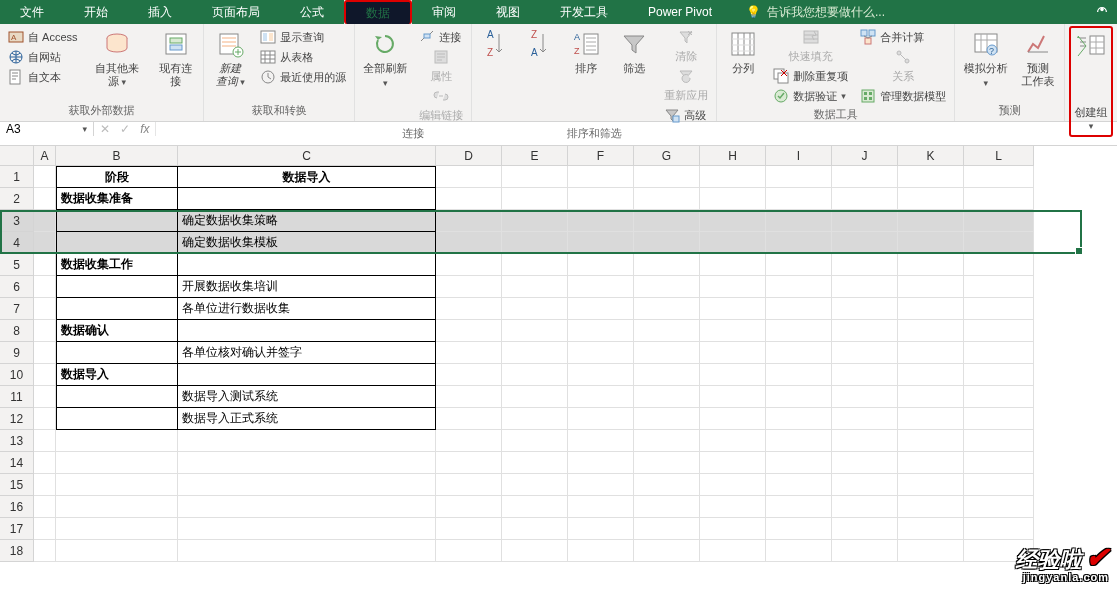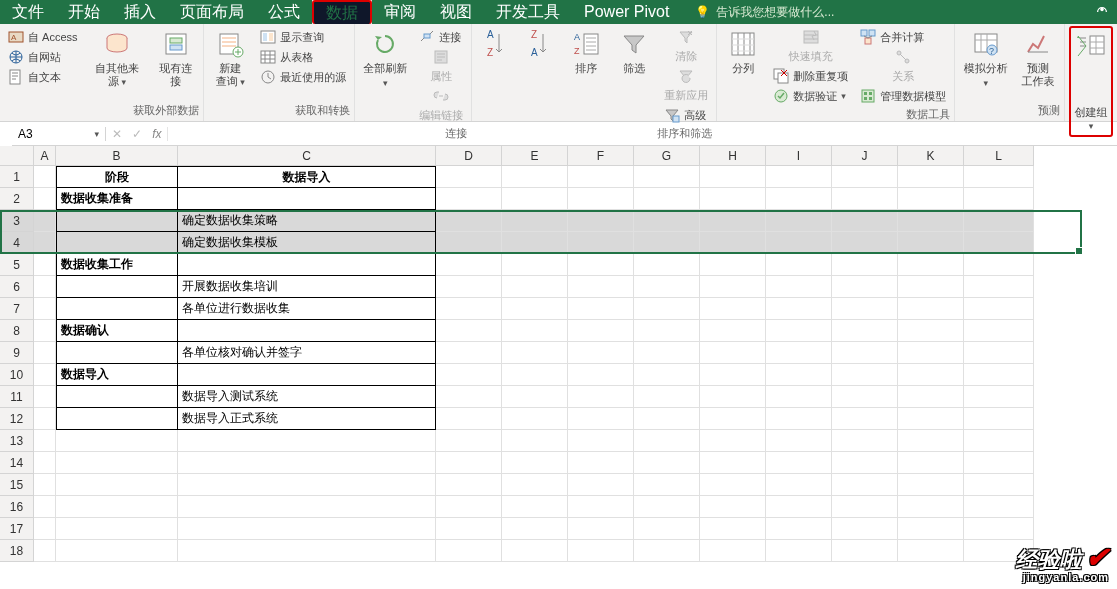--- a/index.html
+++ b/index.html
@@ -1,49 +1,49 @@
 <!DOCTYPE html>
 <html><head>
 <meta charset="utf-8">
 <style>
 * { margin: 0; padding: 0; box-sizing: border-box; font-family: "Microsoft YaHei", "SimSun", sans-serif; }
 body { width: 1117px; height: 589px; background: #fff; font-size: 12px; overflow: hidden; position: relative; }
 
 
 .titlebar { background: #f3f2f1; height: 24px; display: flex; align-items: stretch; color: #fff; }
-.tab { padding: 4px 12px; color: #fff; background: #217346; display: flex; align-items: center; cursor: pointer; font-size: 16px; }
+.tab { padding: 4px 20px; color: #fff; background: #217346; display: flex; align-items: center; cursor: pointer; font-size: 12px; }
 .tab.file { background: #217346; }
 .tab.normal { background: #217346; }
 .tab.active { background: #0f172a; color: #217346; border: 2px solid #d00; border-bottom: none; position: relative; z-index: 2; }
 .tab.powerp { }
 .tellme { flex: 1; display: flex; align-items: center; padding-left: 14px; color: #d9ead3; background: #217346; gap: 6px;}
 .tellme .bulb { font-size: 12px; color:#d9ead3; }
 .win-right { width:30px; background:#217346; display:flex; align-items:center; justify-content:center;}
 .win-right svg { width:14px; height:14px;}
 
 
 .ribbon { height: 98px; background: #f3f2f1; border-bottom: 1px solid #d4d4d4; display: flex; align-items: stretch; }
 .group { border-right: 1px solid #e1e1e1; display: flex; flex-direction: column; justify-content: space-between; padding: 2px 4px 0 4px; }
 .group .controls { display: flex; align-items: flex-start; gap: 4px; flex: 1; }
-.group .label { text-align: right; font-size: 11px; color: #666; padding: 2px 0 3px 0; }
+.group .label { text-align: center; font-size: 11px; color: #666; padding: 2px 0 3px 0; }
 .bigbtn { display: flex; flex-direction: column; align-items: center; justify-content: flex-start; padding: 2px 4px; gap: 2px; min-width: 44px; cursor: pointer; }
 .bigbtn .icon { width: 32px; height: 32px; display: flex; align-items: center; justify-content: center; }
 .bigbtn .lbl { font-size: 11px; text-align: center; line-height: 13px; color: #444; }
 .bigbtn .lbl .drop::after { content: " \25BE"; font-size: 9px; color:#555; }
 .smallcol { display: flex; flex-direction: column; gap: 2px; padding-top: 2px; }
 .smallbtn { display: flex; align-items: center; gap: 4px; padding: 1px 4px; font-size: 11px; color: #444; cursor: pointer; white-space: nowrap; }
 .smallbtn .si { width: 16px; height: 16px; display: inline-flex; align-items: center; justify-content: center; }
 .grayed { color: #aaa; flex-direction: column; }
 .grayed svg * { stroke: #bbb; fill: #ddd; }
 
 
 .redbox { border: 2px solid #d00; border-radius: 3px; }
 
 
-.fbar { height: 24px; border-bottom: 1px solid #d4d4d4; display: flex; align-items: center; background: #fff; margin-left: 12px; }
+.fbar { height: 24px; border-bottom: 1px solid #d4d4d4; display: flex; align-items: flex-start; background: #fff; }
 .namebox { width: 94px; border-right: 1px solid #d4d4d4; display: flex; align-items: center; padding: 0 6px; font-size: 12px; justify-content: space-between; }
 .namebox .dd { font-size: 9px; color: #555; }
 .fx-icons { display:flex; align-items:center; padding: 0 6px; gap:10px; color:#888; border-right:1px solid #e5e5e5;}
 .fx-input { flex:1; padding: 0 6px; display:flex; align-items:center; color:#000;}
 
 
 .sheetwrap { position: relative; height: calc(589px - 24px - 98px - 24px); overflow: hidden;}
 .corner { position:absolute; left:0; top:0; width:34px; height:20px; background:#f3f2f1; border-right:1px solid #d4d4d4; border-bottom:1px solid #d4d4d4; z-index:3;}
 .colheads { position:absolute; left:34px; top:0; right:0; height:20px; display:flex; z-index:2;}
 .colheads .ch { border-right:1px solid #d4d4d4; border-bottom:1px solid #d4d4d4; background:#f3f2f1; display:flex; align-items:center; justify-content:center; font-size:12px; color:#333; }
@@ -157,21 +157,21 @@
     <div class="controls">
       <div class="bigbtn">
         <div class="icon">
             <svg width="28" height="28">
               <rect x="4" y="4" width="18" height="20" fill="#fff" stroke="#888"></rect>
               <path d="M6 8h14M6 12h14M6 16h14" stroke="#f4b183"></path>
               <circle cx="22" cy="22" r="5" fill="#fff" stroke="#6a6"></circle>
               <path d="M22 19v6M19 22h6" stroke="#6a6"></path>
             </svg>
           </div>
-        <div class="lbl"><span style="white-space:pre-line;">新建
+        <div class="lbl"><span style="white-space:pre-line;font-style:italic;">新建
 查询</span><span class="drop"></span></div>
       </div>
       <div class="smallcol">
         <div class="smallbtn">
             <span class="si">
               <svg width="16" height="16">
                 <rect x="1" y="2" width="14" height="12" fill="#fff" stroke="#888"></rect>
                 <rect x="3" y="4" width="4" height="8" fill="#cfe2f3"></rect>
                 <rect x="9" y="4" width="4" height="8" fill="#fce5cd"></rect>
               </svg>

